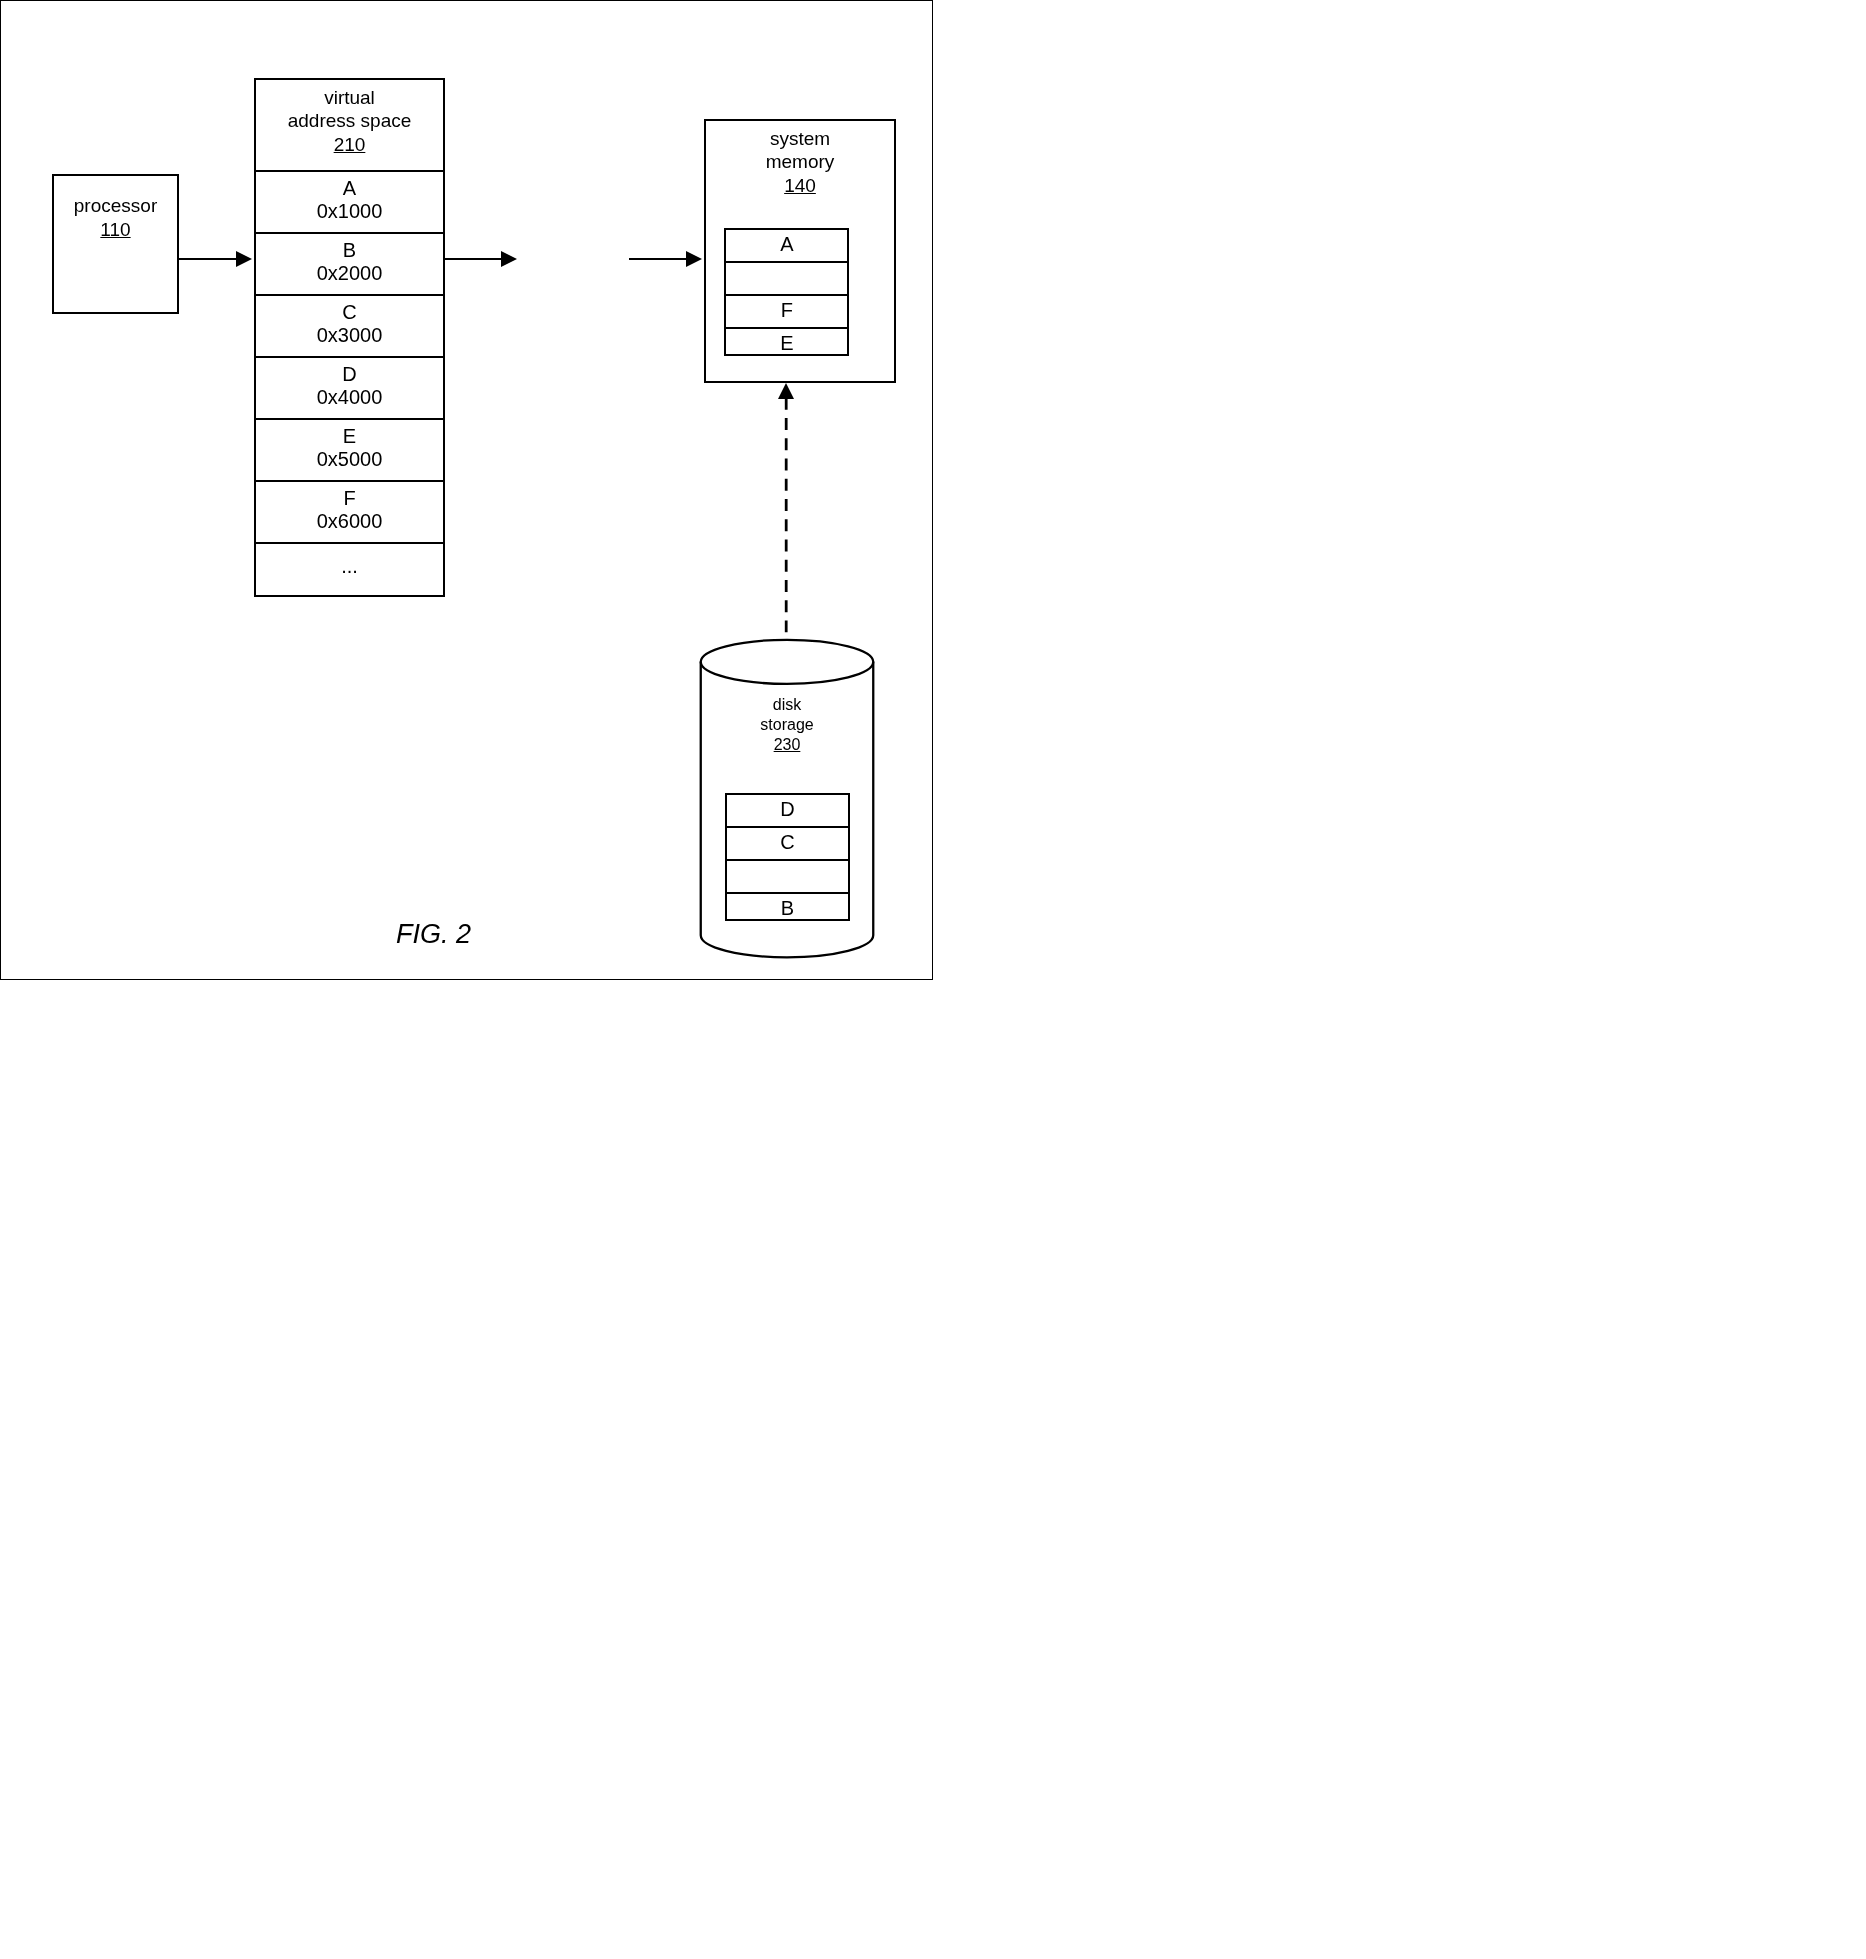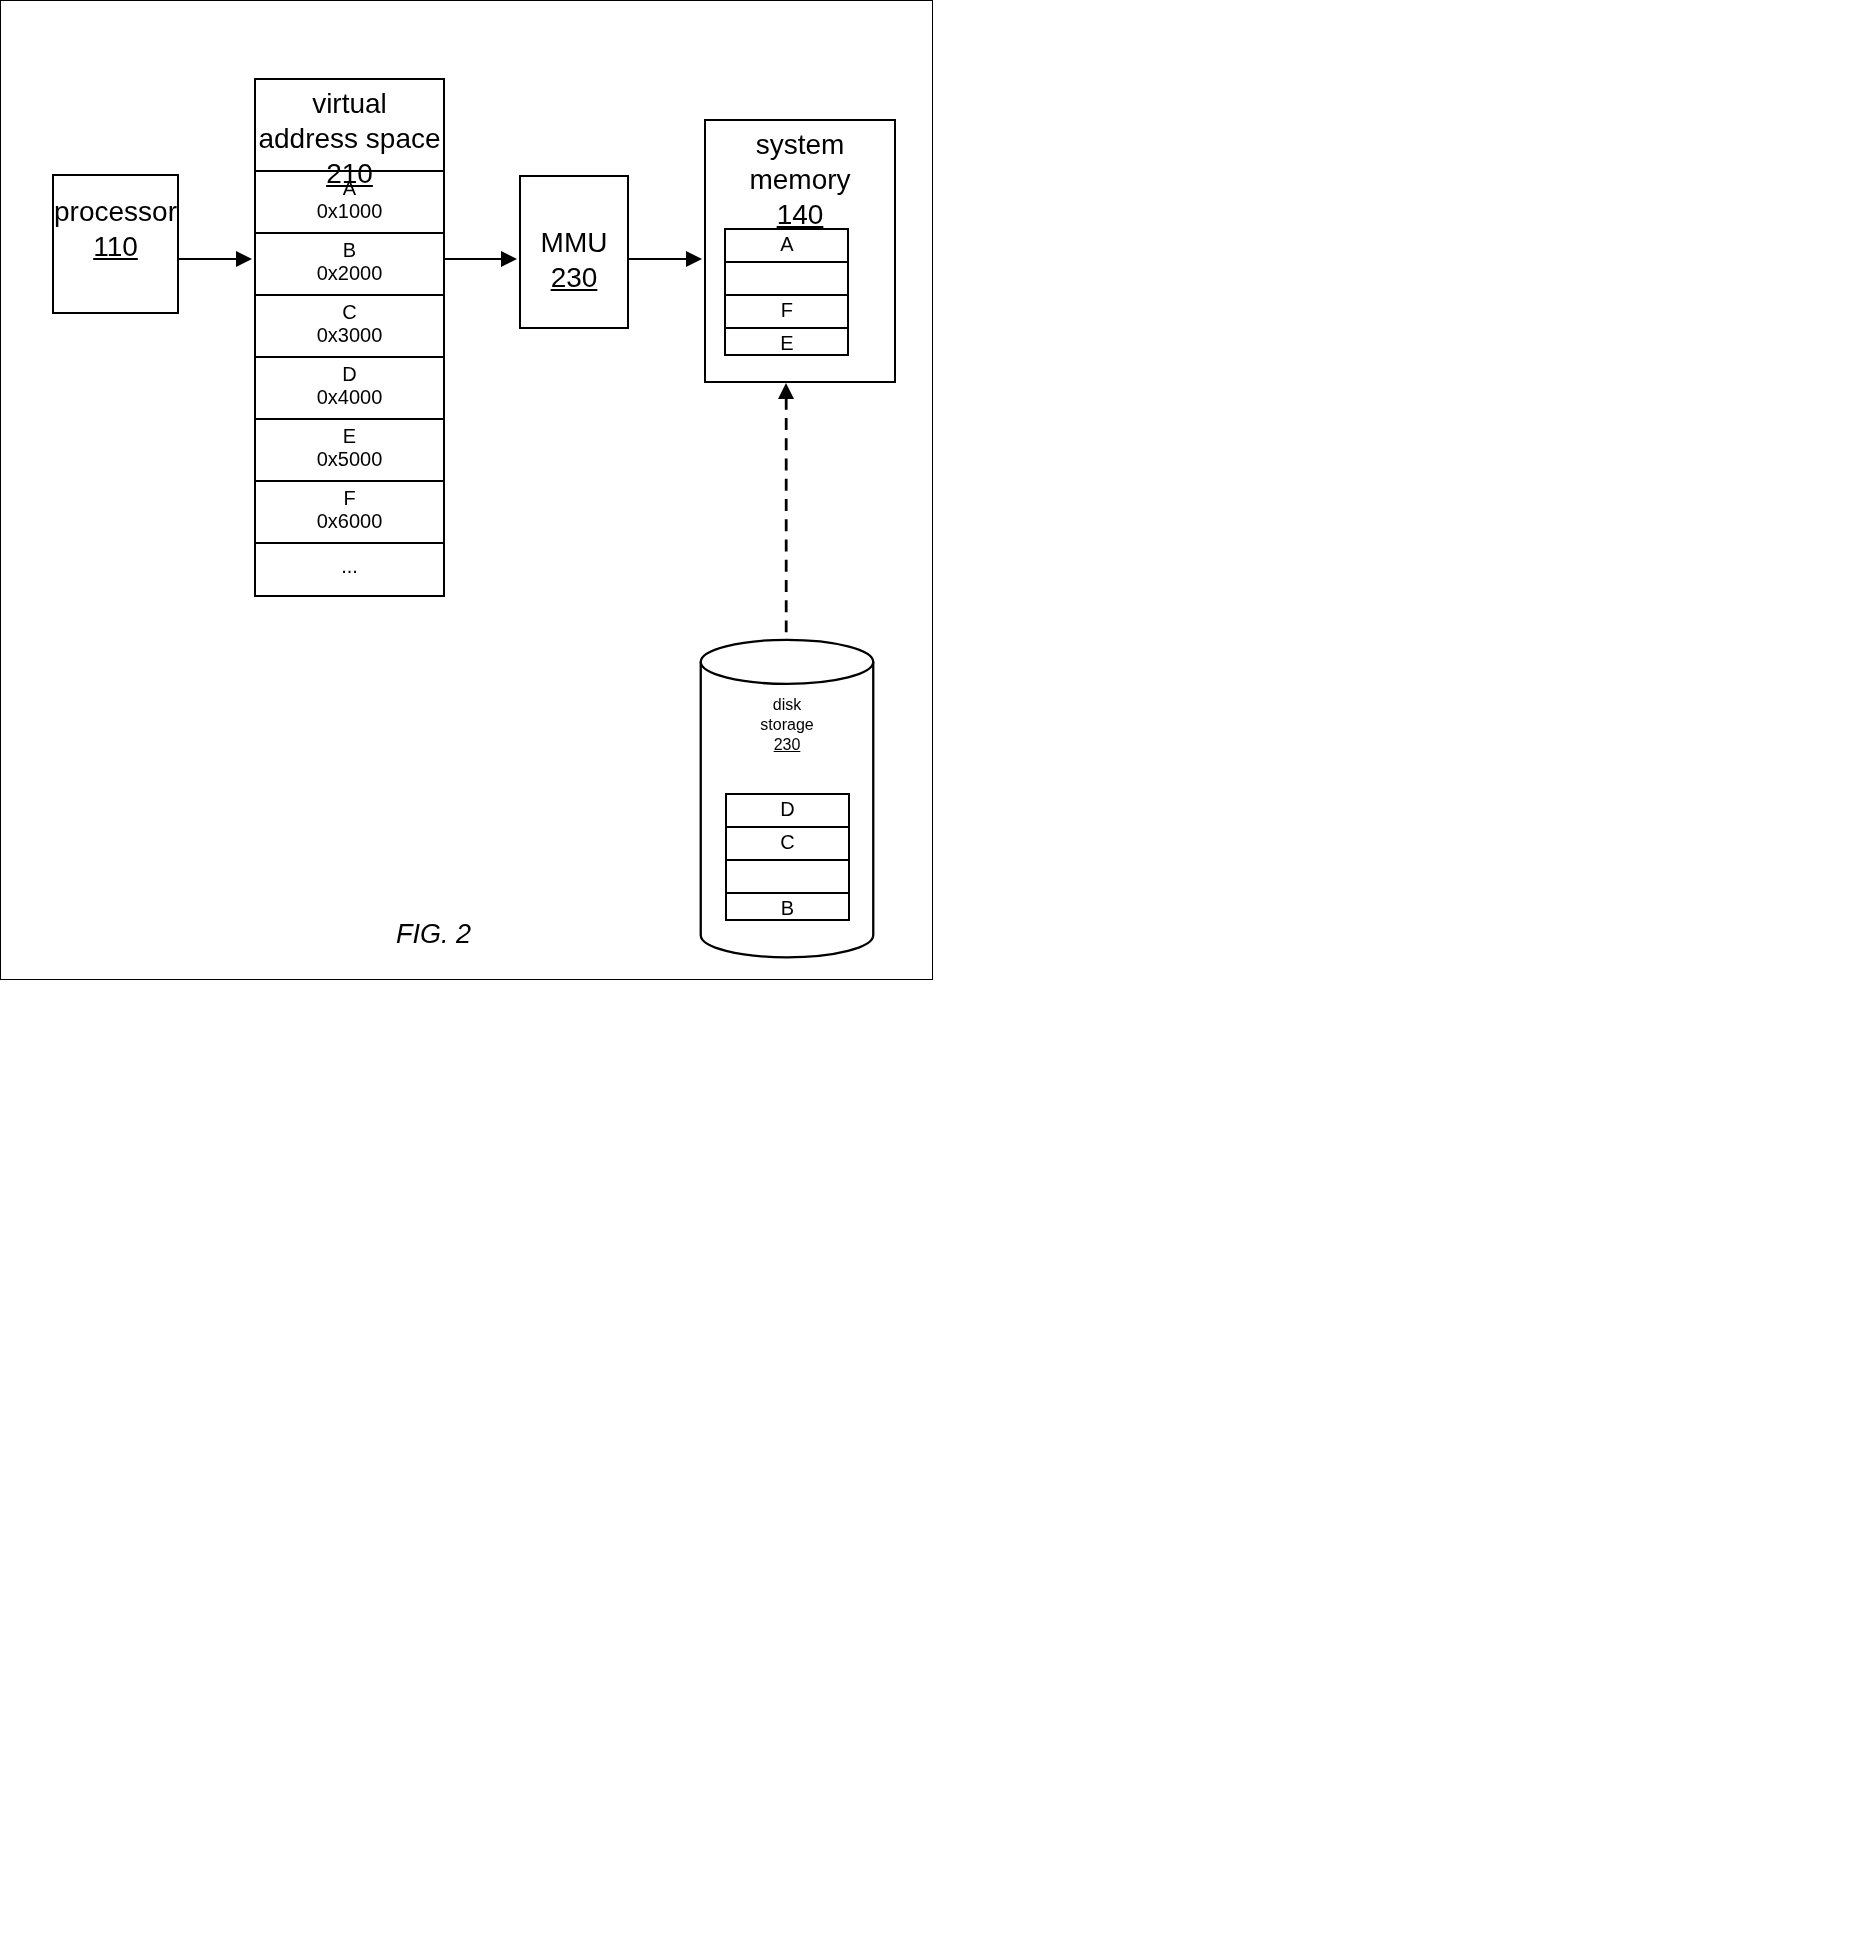--- a/index.html
+++ b/index.html
@@ -18,21 +18,21 @@
   .box {
     position: absolute;
     border: 2.3px solid #000;
     box-sizing: border-box;
     text-align: center;
     background: #fff;
   }
   .hdr {
     padding-top: 5.5px;
     line-height: 1.25;
-    font-size: 28px;
+    font-size: 19px;
   }
   .ul { text-decoration: underline; }
 
   
   .vcell {
     border-top: 2.3px solid #000;
     box-sizing: border-box;
     height: 62px;
     line-height: 1.15;
     font-size: 20px;
@@ -111,26 +111,20 @@
         <div class="vcell"><span>D</span><br><span>0x4000</span></div>
         <div class="vcell"><span>E</span><br><span>0x5000</span></div>
         <div class="vcell"><span>F</span><br><span>0x6000</span></div>
         <div class="vcell last">...</div>
       </div>
   </div>
 
   <div class="hline" style="left:444px; top:257px; width:57px;"></div>
   <div class="ahead-r" style="left:500px; top:250px;"></div>
 
-  <div class="box" style="left:518px; top:174px; width:110px; height:154px;">
-    <div class="hdr" style="padding-top:48px;">
-      <span>MMU</span><br>
-      <span class="ul">230</span>
-    </div>
-  </div>
 
   <div class="hline" style="left:628px; top:257px; width:57px;"></div>
   <div class="ahead-r" style="left:685px; top:250px;"></div>
 
   <div class="box" style="left:703px; top:118px; width:192px; height:264px;">
     <div class="hdr">
       <span>system</span><br>
       <span>memory</span><br>
       <span class="ul">140</span>
     </div>

